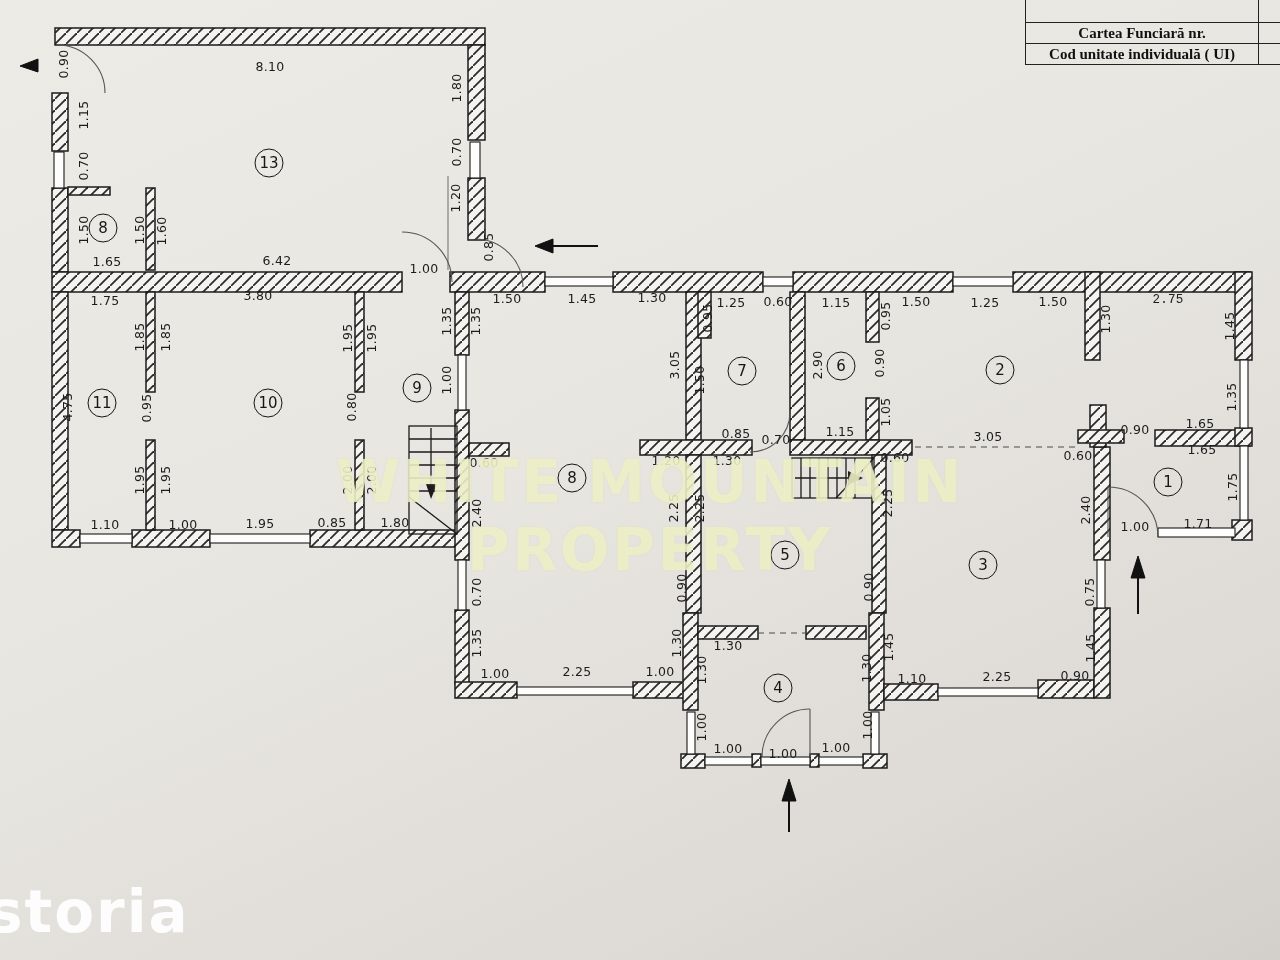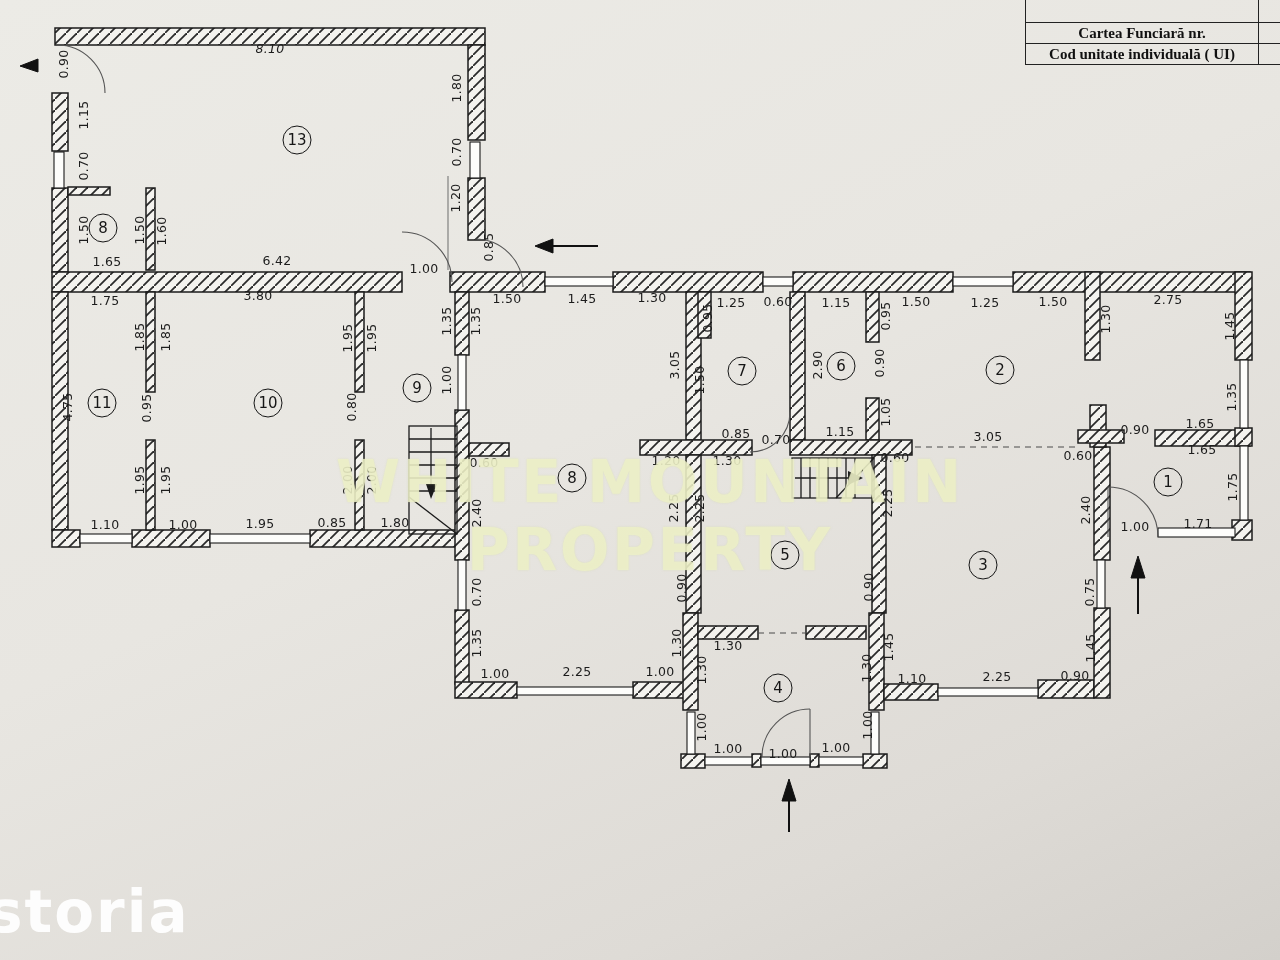--- a/index.html
+++ b/index.html
@@ -184,21 +184,21 @@
     <line x1="550" y1="246" x2="598" y2="246" stroke-width="2"></line>
     <polygon points="535,246 553,239 553,253"></polygon>
     <line x1="789" y1="800" x2="789" y2="832" stroke-width="2"></line>
     <polygon points="789,779 782,801 796,801"></polygon>
     <line x1="1138" y1="578" x2="1138" y2="614" stroke-width="2"></line>
     <polygon points="1138,556 1131,578 1145,578"></polygon>
   </g>
 </svg>
 
 <div id="labels-layer">
-    <span class="dim" style="left: 270px; top: 49px; font-style: italic;">8.10</span>
+    <span class="dim" style="left: 270px; top: 67px;">8.10</span>
     <span class="dim vert" style="left: 64px; top: 64px;">0.90</span>
     <span class="dim vert" style="left: 84px; top: 115px;">1.15</span>
     <span class="dim vert" style="left: 84px; top: 166px;">0.70</span>
     <span class="dim vert" style="left: 84px; top: 230px;">1.50</span>
     <span class="dim vert" style="left: 140px; top: 230px;">1.50</span>
     <span class="dim vert" style="left: 162px; top: 231px;">1.60</span>
     <span class="dim" style="left: 107px; top: 262px;">1.65</span>
     <span class="dim" style="left: 277px; top: 261px;">6.42</span>
     <span class="dim vert" style="left: 457px; top: 88px;">1.80</span>
     <span class="dim vert" style="left: 457px; top: 152px;">0.70</span>
@@ -209,21 +209,21 @@
     <span class="dim" style="left: 258px; top: 296px;">3.80</span>
     <span class="dim" style="left: 507px; top: 299px;">1.50</span>
     <span class="dim" style="left: 582px; top: 299px;">1.45</span>
     <span class="dim" style="left: 652px; top: 298px;">1.30</span>
     <span class="dim" style="left: 731px; top: 303px;">1.25</span>
     <span class="dim" style="left: 778px; top: 302px;">0.60</span>
     <span class="dim" style="left: 836px; top: 303px;">1.15</span>
     <span class="dim" style="left: 916px; top: 302px;">1.50</span>
     <span class="dim" style="left: 985px; top: 303px;">1.25</span>
     <span class="dim" style="left: 1053px; top: 302px;">1.50</span>
-    <span class="dim" style="left: 1168px; top: 300px;">2.75</span>
+    <span class="dim" style="left: 1168px; top: 300px; font-family: Liberation Mono, monospace;">2.75</span>
     <span class="dim vert" style="left: 68px; top: 407px;">4.75</span>
     <span class="dim vert" style="left: 140px; top: 337px;">1.85</span>
     <span class="dim vert" style="left: 166px; top: 337px;">1.85</span>
     <span class="dim vert" style="left: 147px; top: 408px;">0.95</span>
     <span class="dim vert" style="left: 140px; top: 480px;">1.95</span>
     <span class="dim vert" style="left: 166px; top: 480px;">1.95</span>
     <span class="dim vert" style="left: 348px; top: 338px;">1.95</span>
     <span class="dim vert" style="left: 372px; top: 338px;">1.95</span>
     <span class="dim vert" style="left: 352px; top: 407px;">0.80</span>
     <span class="dim vert" style="left: 348px; top: 480px;">2.00</span>
@@ -293,21 +293,21 @@
     <span class="room-circle" style="left: 983px; top: 565px;">3</span>
     <span class="room-circle" style="left: 778px; top: 688px;">4</span>
     <span class="room-circle" style="left: 785px; top: 555px;">5</span>
     <span class="room-circle" style="left: 841px; top: 366px;">6</span>
     <span class="room-circle" style="left: 742px; top: 371px;">7</span>
     <span class="room-circle" style="left: 572px; top: 478px;">8</span>
     <span class="room-circle" style="left: 417px; top: 388px;">9</span>
     <span class="room-circle" style="left: 268px; top: 403px;">10</span>
     <span class="room-circle" style="left: 102px; top: 403px;">11</span>
     <span class="room-circle" style="left: 103px; top: 228px;">8</span>
-    <span class="room-circle" style="left: 269px; top: 140px; margin-left: 28px;">13</span>
+    <span class="room-circle" style="left: 269px; top: 163px;">13</span>
   </div>
 
 <div id="title-block">
   <div class="tb-row">
     <div class="tb-cell-main"></div>
     <div class="tb-cell-side"></div>
   </div>
   <div class="tb-row">
     <div class="tb-cell-main">Cartea Funciară  nr.</div>
     <div class="tb-cell-side"></div>

